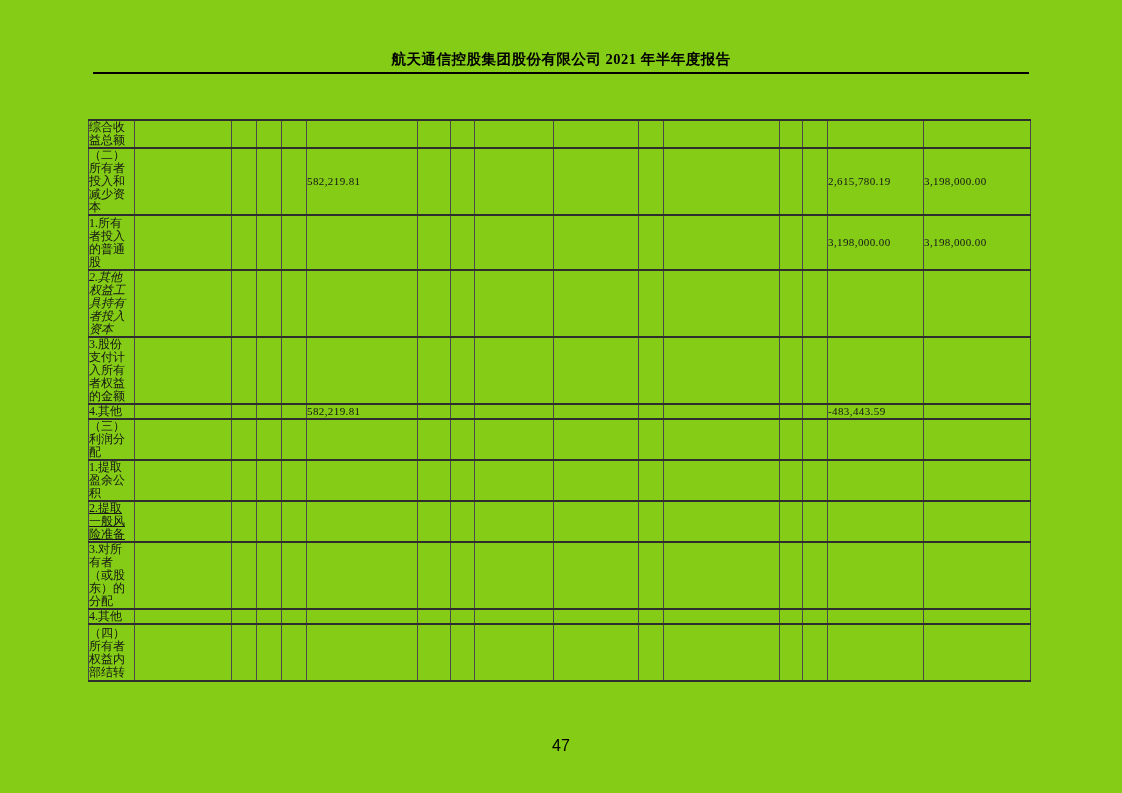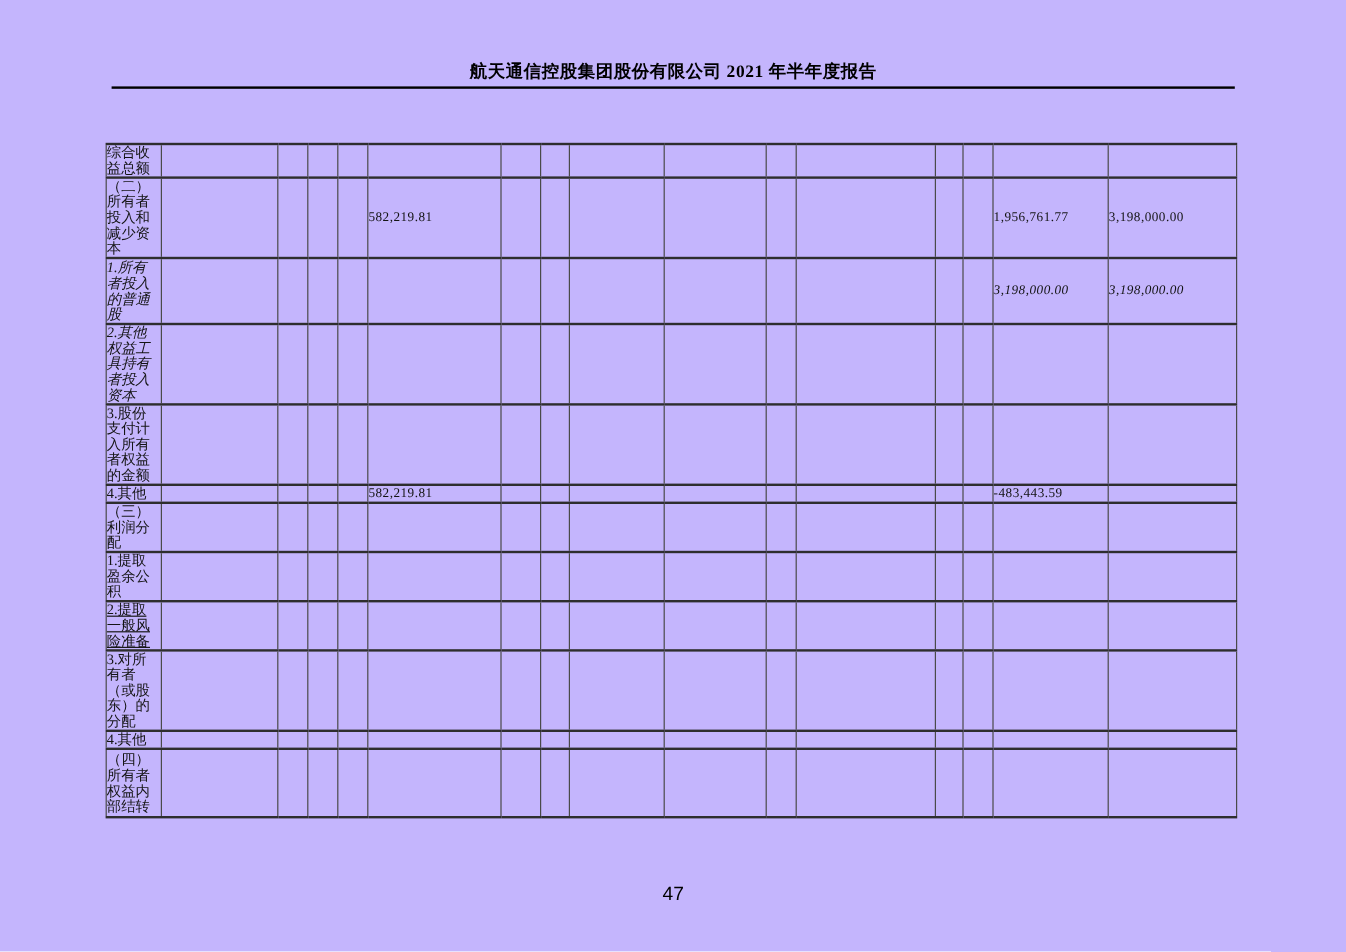--- a/index.html
+++ b/index.html
@@ -6,21 +6,21 @@
     margin: 0;
     padding: 0;
     background: #ffffff;
     font-family: "Liberation Serif", "DejaVu Serif", serif;
     color: #1a1a1a;
   }
   .page {
     position: relative;
     width: 1122px;
     height: 793px;
-    background: #c4b5fd;
+    background: #84cc16;
     overflow: hidden;
   }
   .header-title {
     position: absolute;
     top: 50px;
     left: 0;
     width: 1122px;
     text-align: center;
     font-size: 14.5px;
     font-weight: bold;
@@ -141,24 +141,24 @@
           <td class="value-cell"></td>
           <td class="value-cell">582,219.81</td>
           <td class="value-cell"></td>
           <td class="value-cell"></td>
           <td class="value-cell"></td>
           <td class="value-cell"></td>
           <td class="value-cell"></td>
           <td class="value-cell"></td>
           <td class="value-cell"></td>
           <td class="value-cell"></td>
-          <td class="value-cell">1,956,761.77</td>
+          <td class="value-cell">2,615,780.19</td>
           <td class="value-cell">3,198,000.00</td>
         </tr>
-        <tr style="height: 55px; font-style: italic;">
+        <tr style="height: 55px;">
           <td class="label-cell">1.所有
 者投入
 的普通
 股</td>
           <td class="value-cell"></td>
           <td class="value-cell"></td>
           <td class="value-cell"></td>
           <td class="value-cell"></td>
           <td class="value-cell"></td>
           <td class="value-cell"></td>

